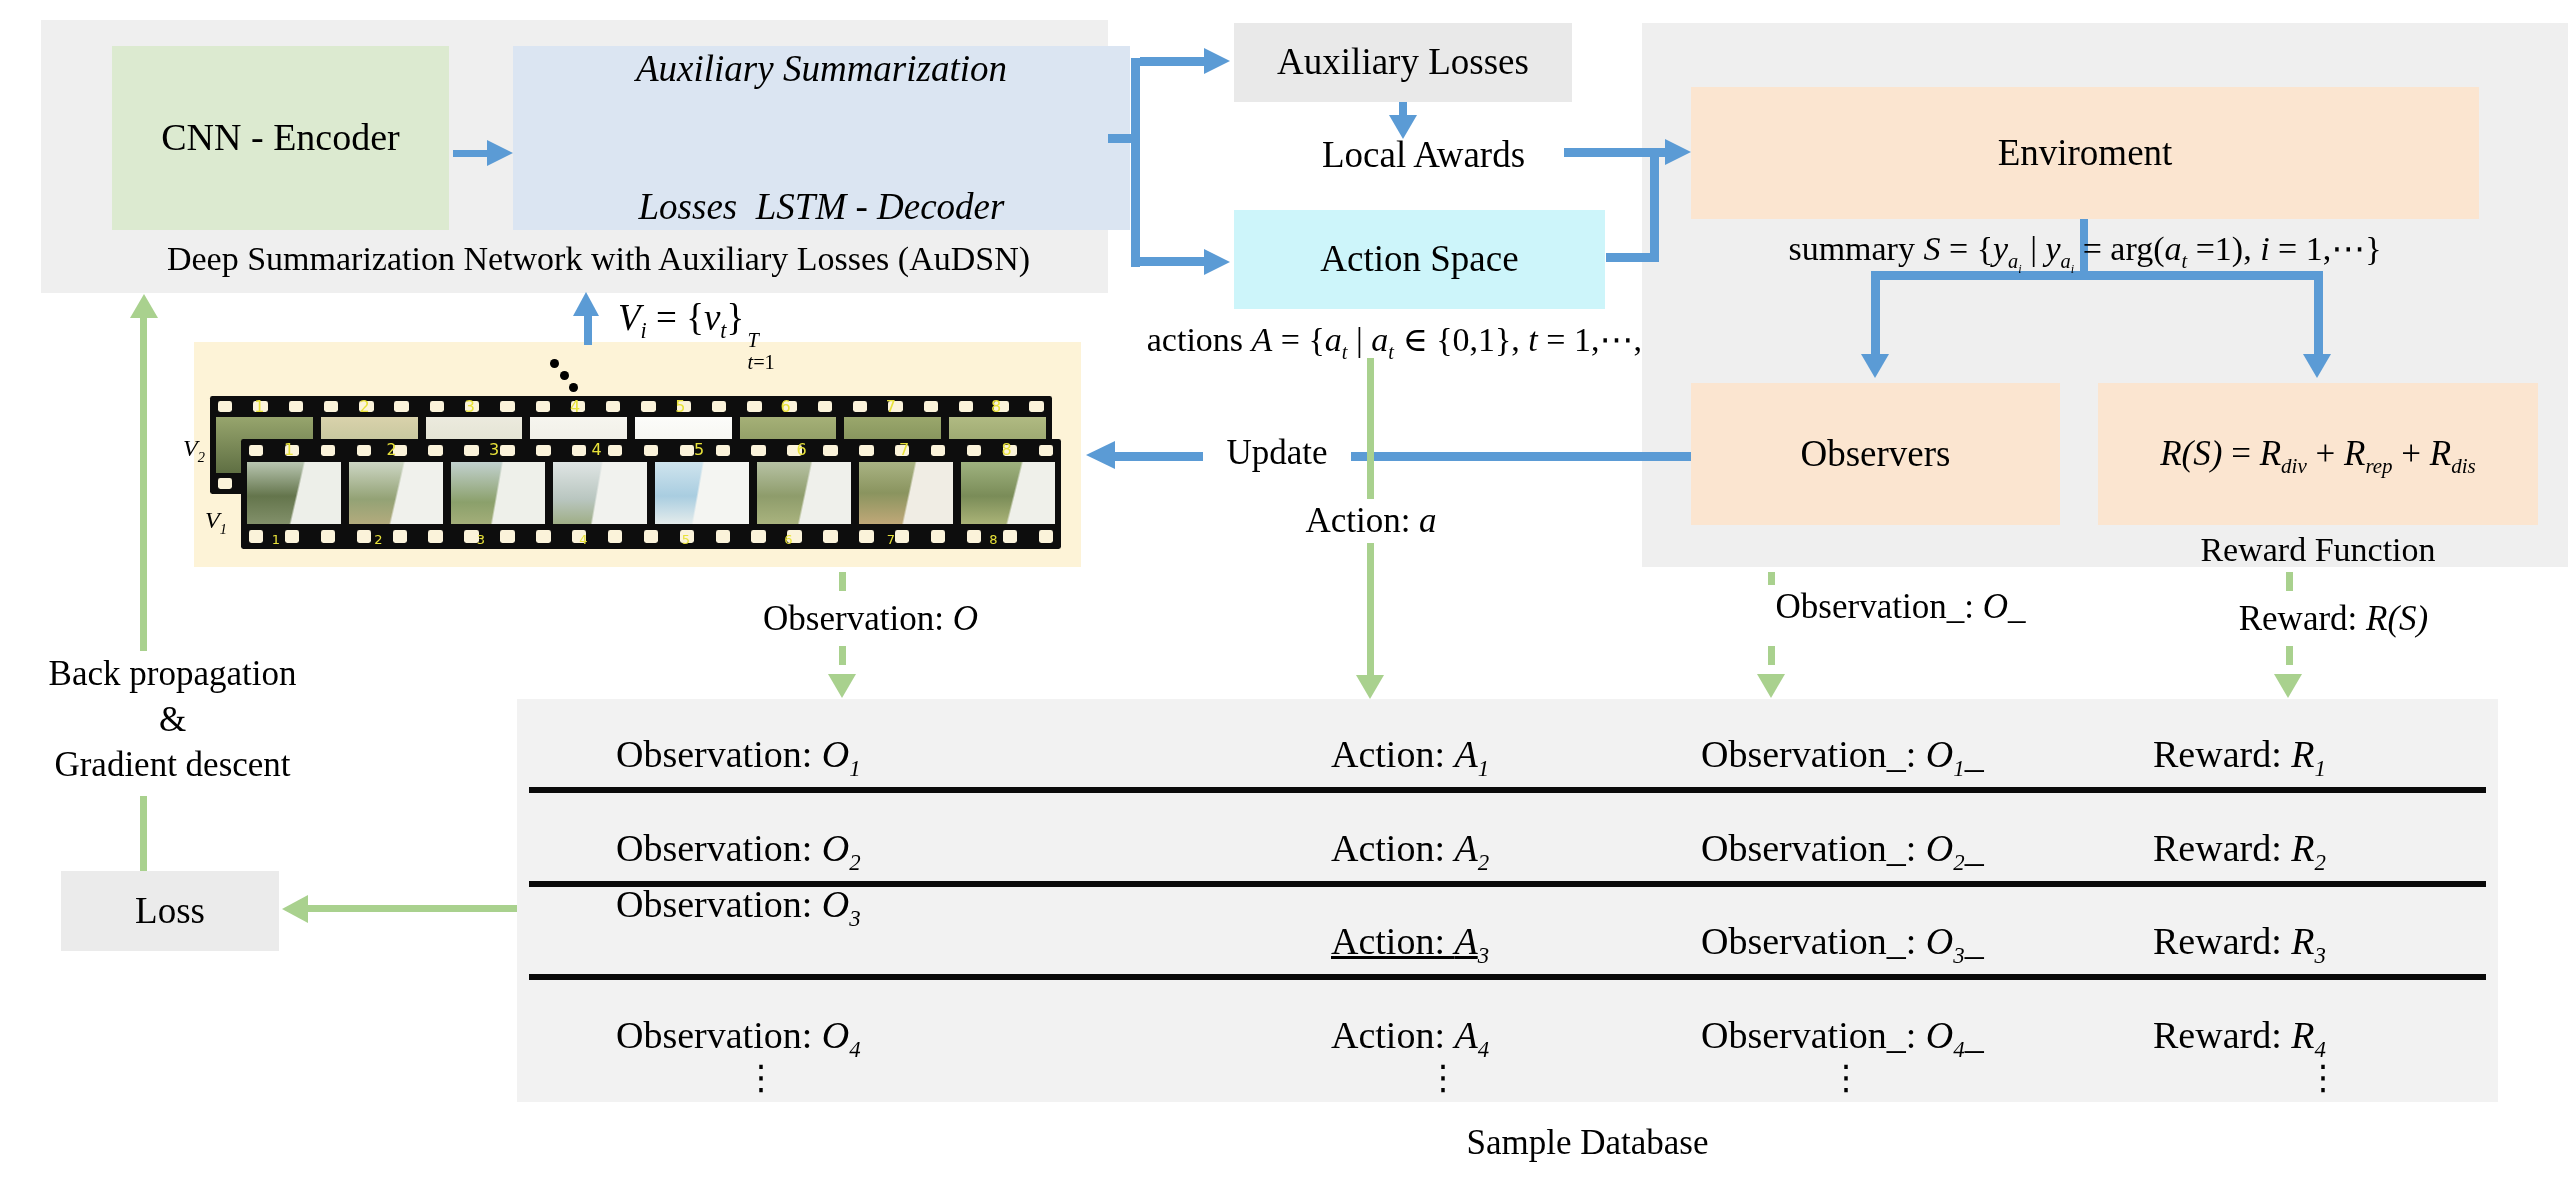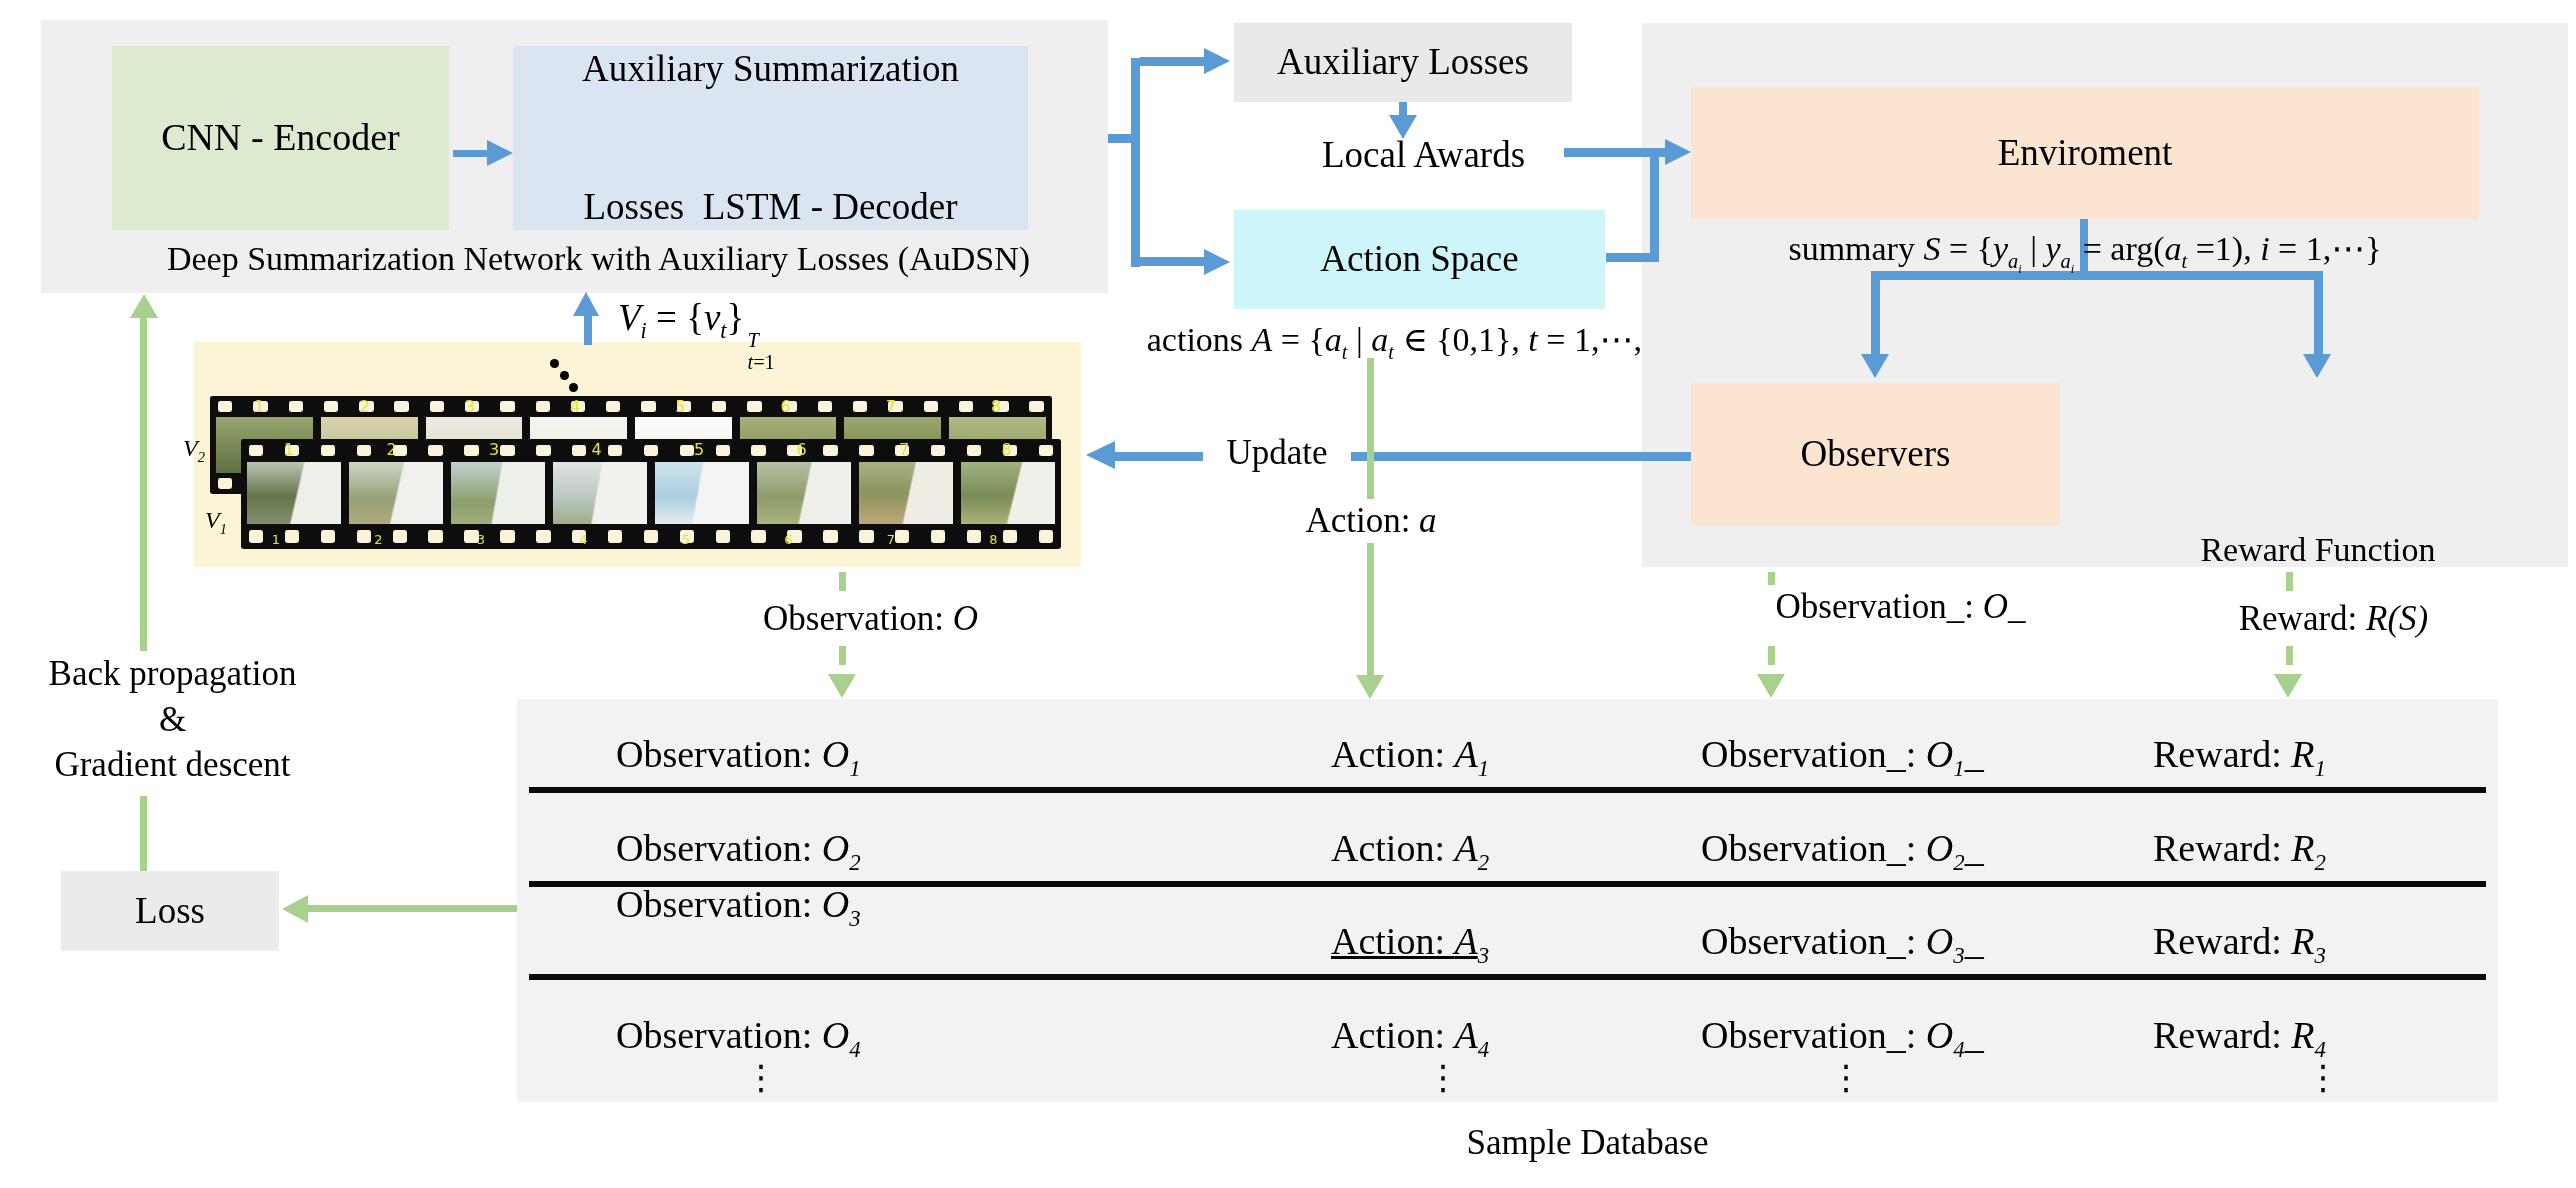--- a/index.html
+++ b/index.html
@@ -66,21 +66,21 @@
 </style>
 </head>
 <body>
 
 <div id="canvas">
 
   <div class="panel" style="left:41px;top:20px;width:1067px;height:273px;">
     <div class="bx" style="left:71px;top:26px;width:337px;height:184px;background:var(--cnn);font-size:38px;">
       <span>CNN - Encoder</span>
     </div>
-    <div class="bx" style="left:472px;top:26px;width:515px;height:184px;background:var(--lstm);">
+    <div class="bx" style="left:472px;top:26px;width:617px;height:184px;background:var(--lstm);font-style:italic;">
       <span style="white-space:pre;">
         <span style="display:block;">Auxiliary Summarization</span>
         <span style="display:block;">Losses  LSTM - Decoder</span>
       </span>
     </div>
     <div class="lbl center" style="left:48px;right:0;top:218px;font-size:34px;">Deep Summarization Network with Auxiliary Losses (AuDSN)</div>
     <div class="line" style="left:412px;top:130px;width:38px;height:7.2px;"></div>
     <div class="ah ah-right-blue" style="left:446px;top:120px;"></div>
   </div>
 
@@ -114,20 +114,23 @@
   </div>
   <div class="line" style="left:2080px;top:219px;width:8px;height:56px;"></div>
   <div class="line" style="left:1871px;top:271px;width:452px;height:8.8px;"></div>
   <div class="lbl center" style="left:1620px;top:228px;width:930px;font-size:34px;z-index:3;">summary <i>S</i> = {<i>y</i><sub><i>a<sub>i</sub></i></sub> | <i>y</i><sub><i>a<sub>i</sub></i></sub> = arg(<i>a</i><sub><i>t</i></sub> =1), <i>i</i> = 1,⋯}</div>
   <div class="line" style="left:1871px;top:280px;width:8.8px;height:74px;"></div>
   <div class="ah ah-down-blue" style="left:1861px;top:354px;"></div>
   <div class="line" style="left:2314px;top:280px;width:8.8px;height:74px;"></div>
   <div class="ah ah-down-blue" style="left:2303px;top:354px;"></div>
   <div class="bx" style="left:1691px;top:383px;width:369px;height:142px;background:var(--peach);z-index:2;">
     <span>Observers</span>
+  </div>
+  <div class="bx" style="left:2098px;top:383px;width:440px;height:142px;background:var(--peach);font-size:35px;z-index:2;">
+    <span><i>R(S)</i> = <i>R</i><sub><i>div</i></sub> + <i>R</i><sub><i>rep</i></sub> + <i>R</i><sub><i>dis</i></sub></span>
   </div>
   <div class="lbl center" style="left:2098px;top:529px;width:440px;font-size:34px;z-index:2;">Reward Function</div>
 
   <div class="line" style="left:1115px;top:452px;width:576px;height:8.8px;"></div>
   <div class="ah ah-left-blue" style="left:1086px;top:441px;"></div>
   <div class="lbl center whitebg" style="left:1203px;top:431px;width:148px;font-size:35px;">Update</div>
 
   <div class="gline" style="left:1367px;top:358px;width:7.2px;height:317px;"></div>
   <div class="ah ah-down-green" style="left:1356px;top:675px;"></div>
   <div class="lbl center whitebg" style="left:1291px;top:499px;width:160px;font-size:35px;">Action: <i>a</i></div>

